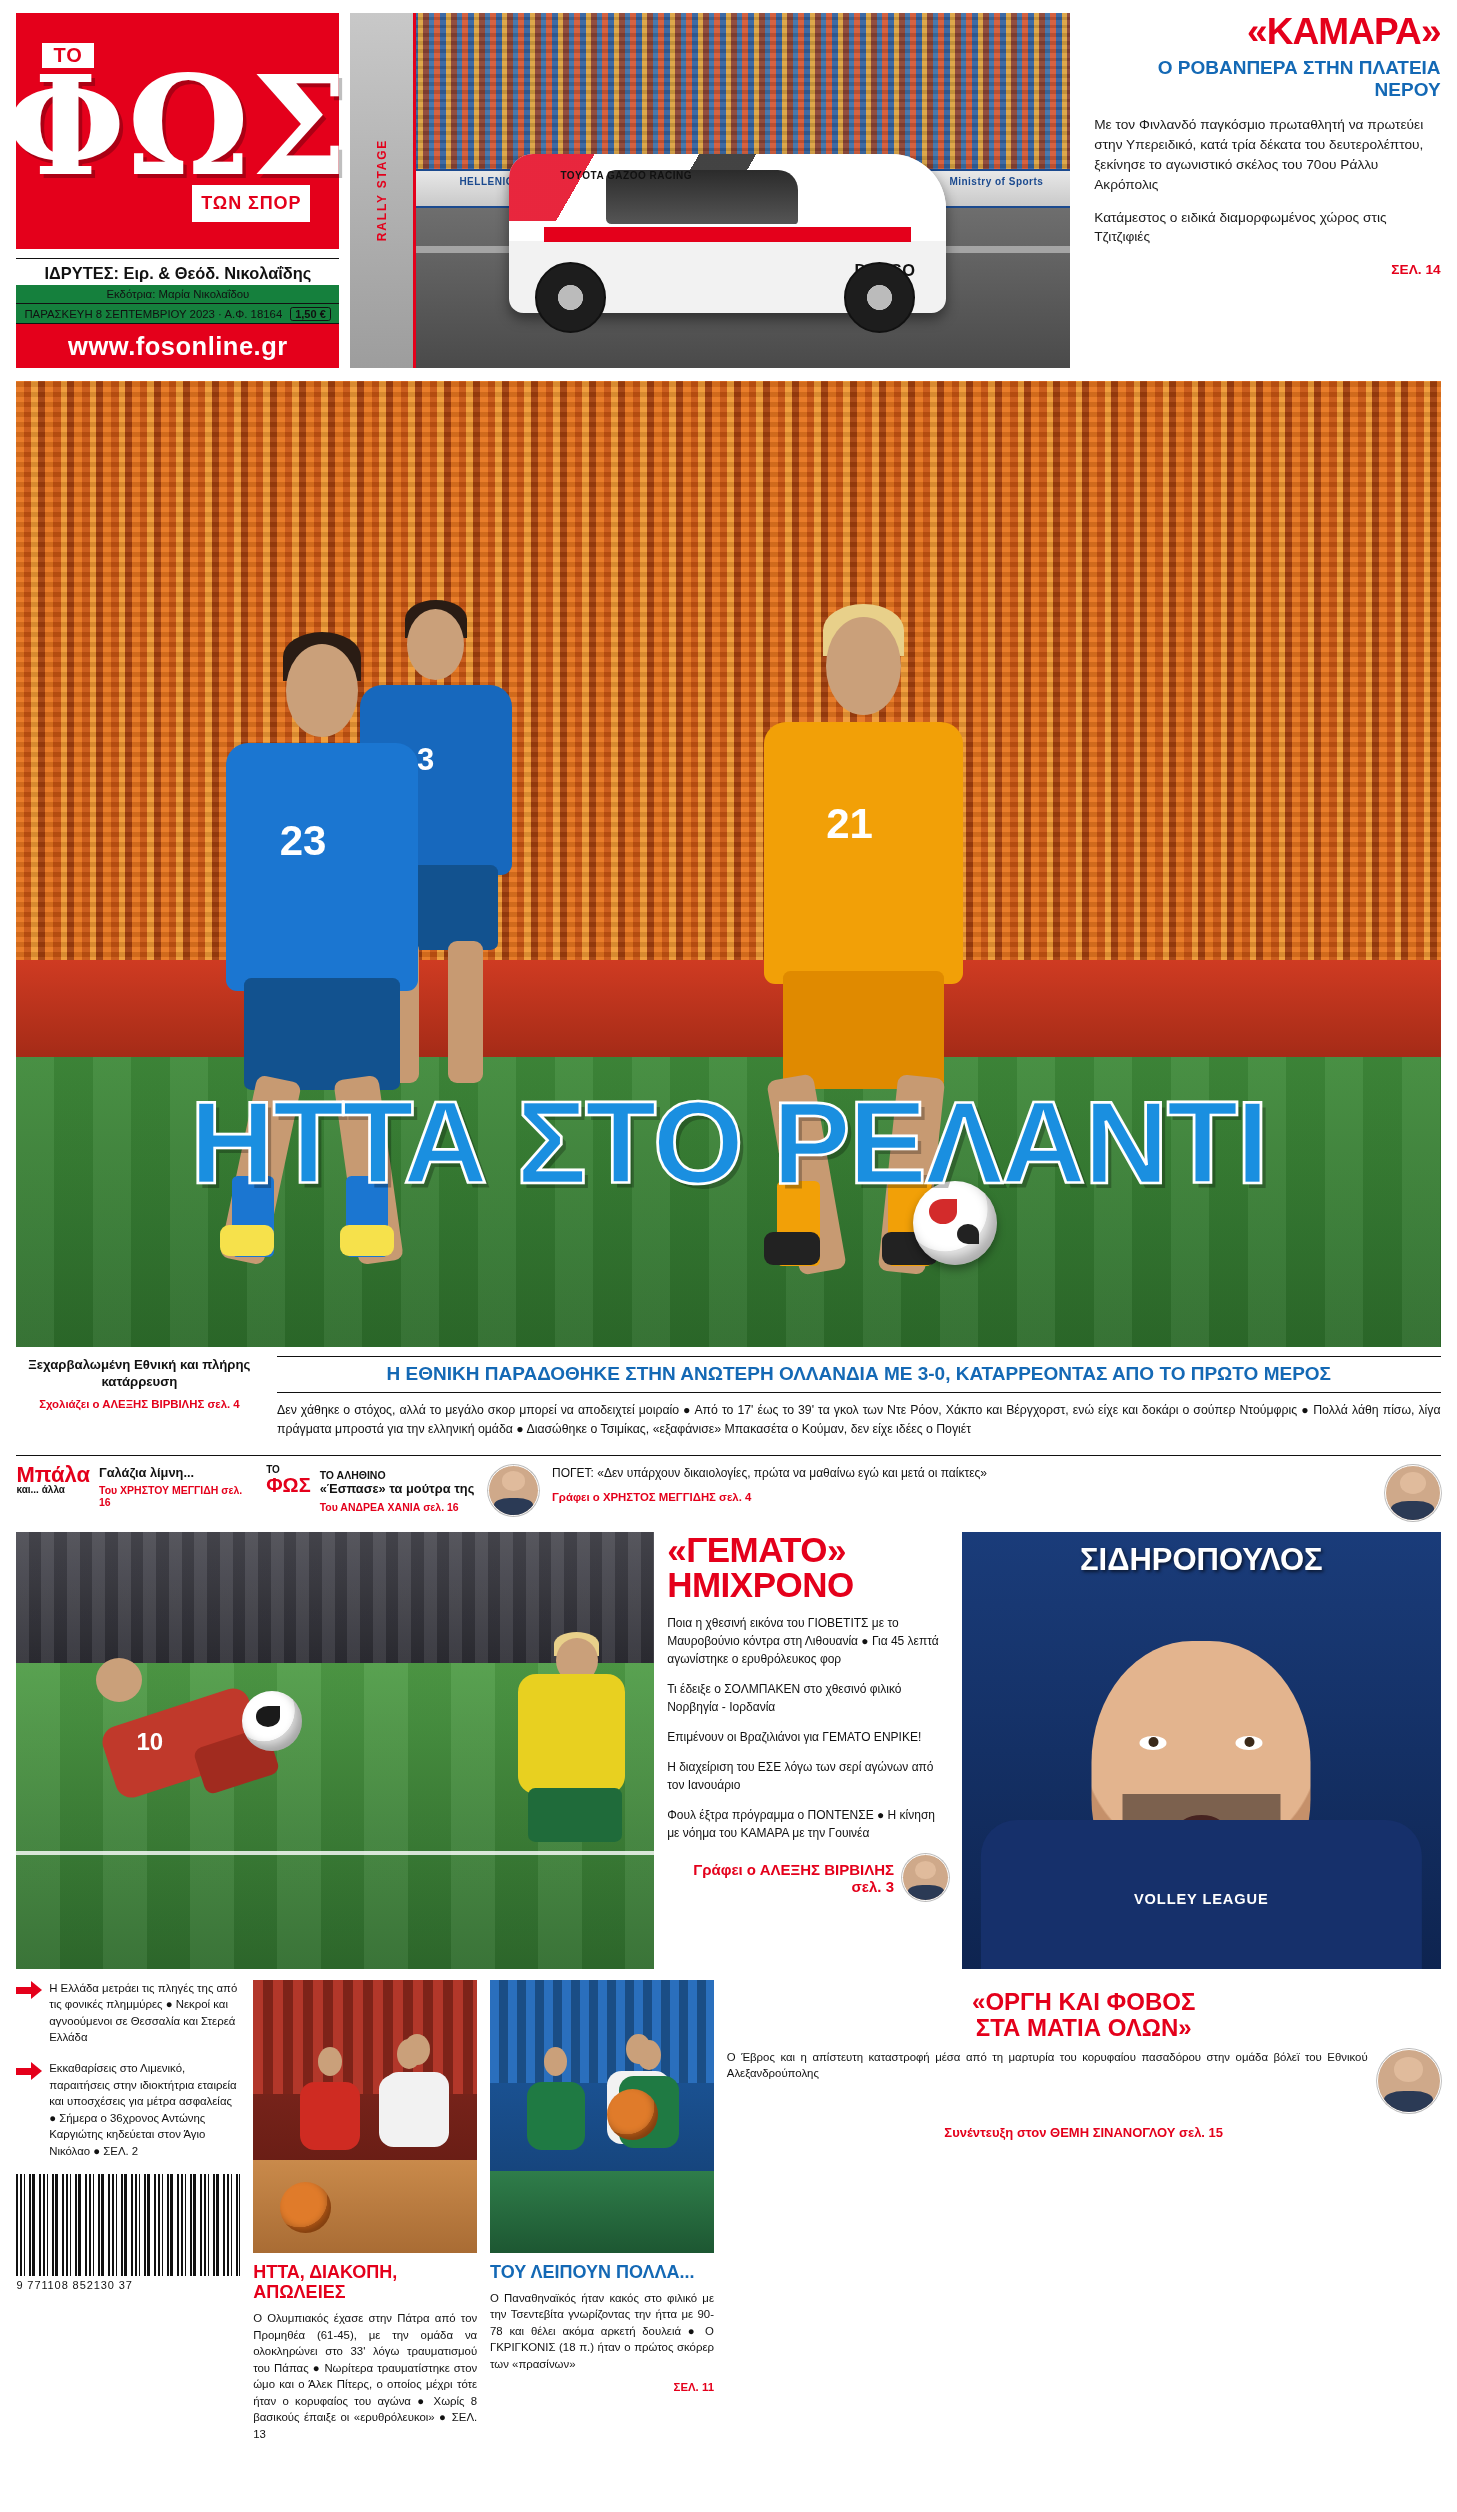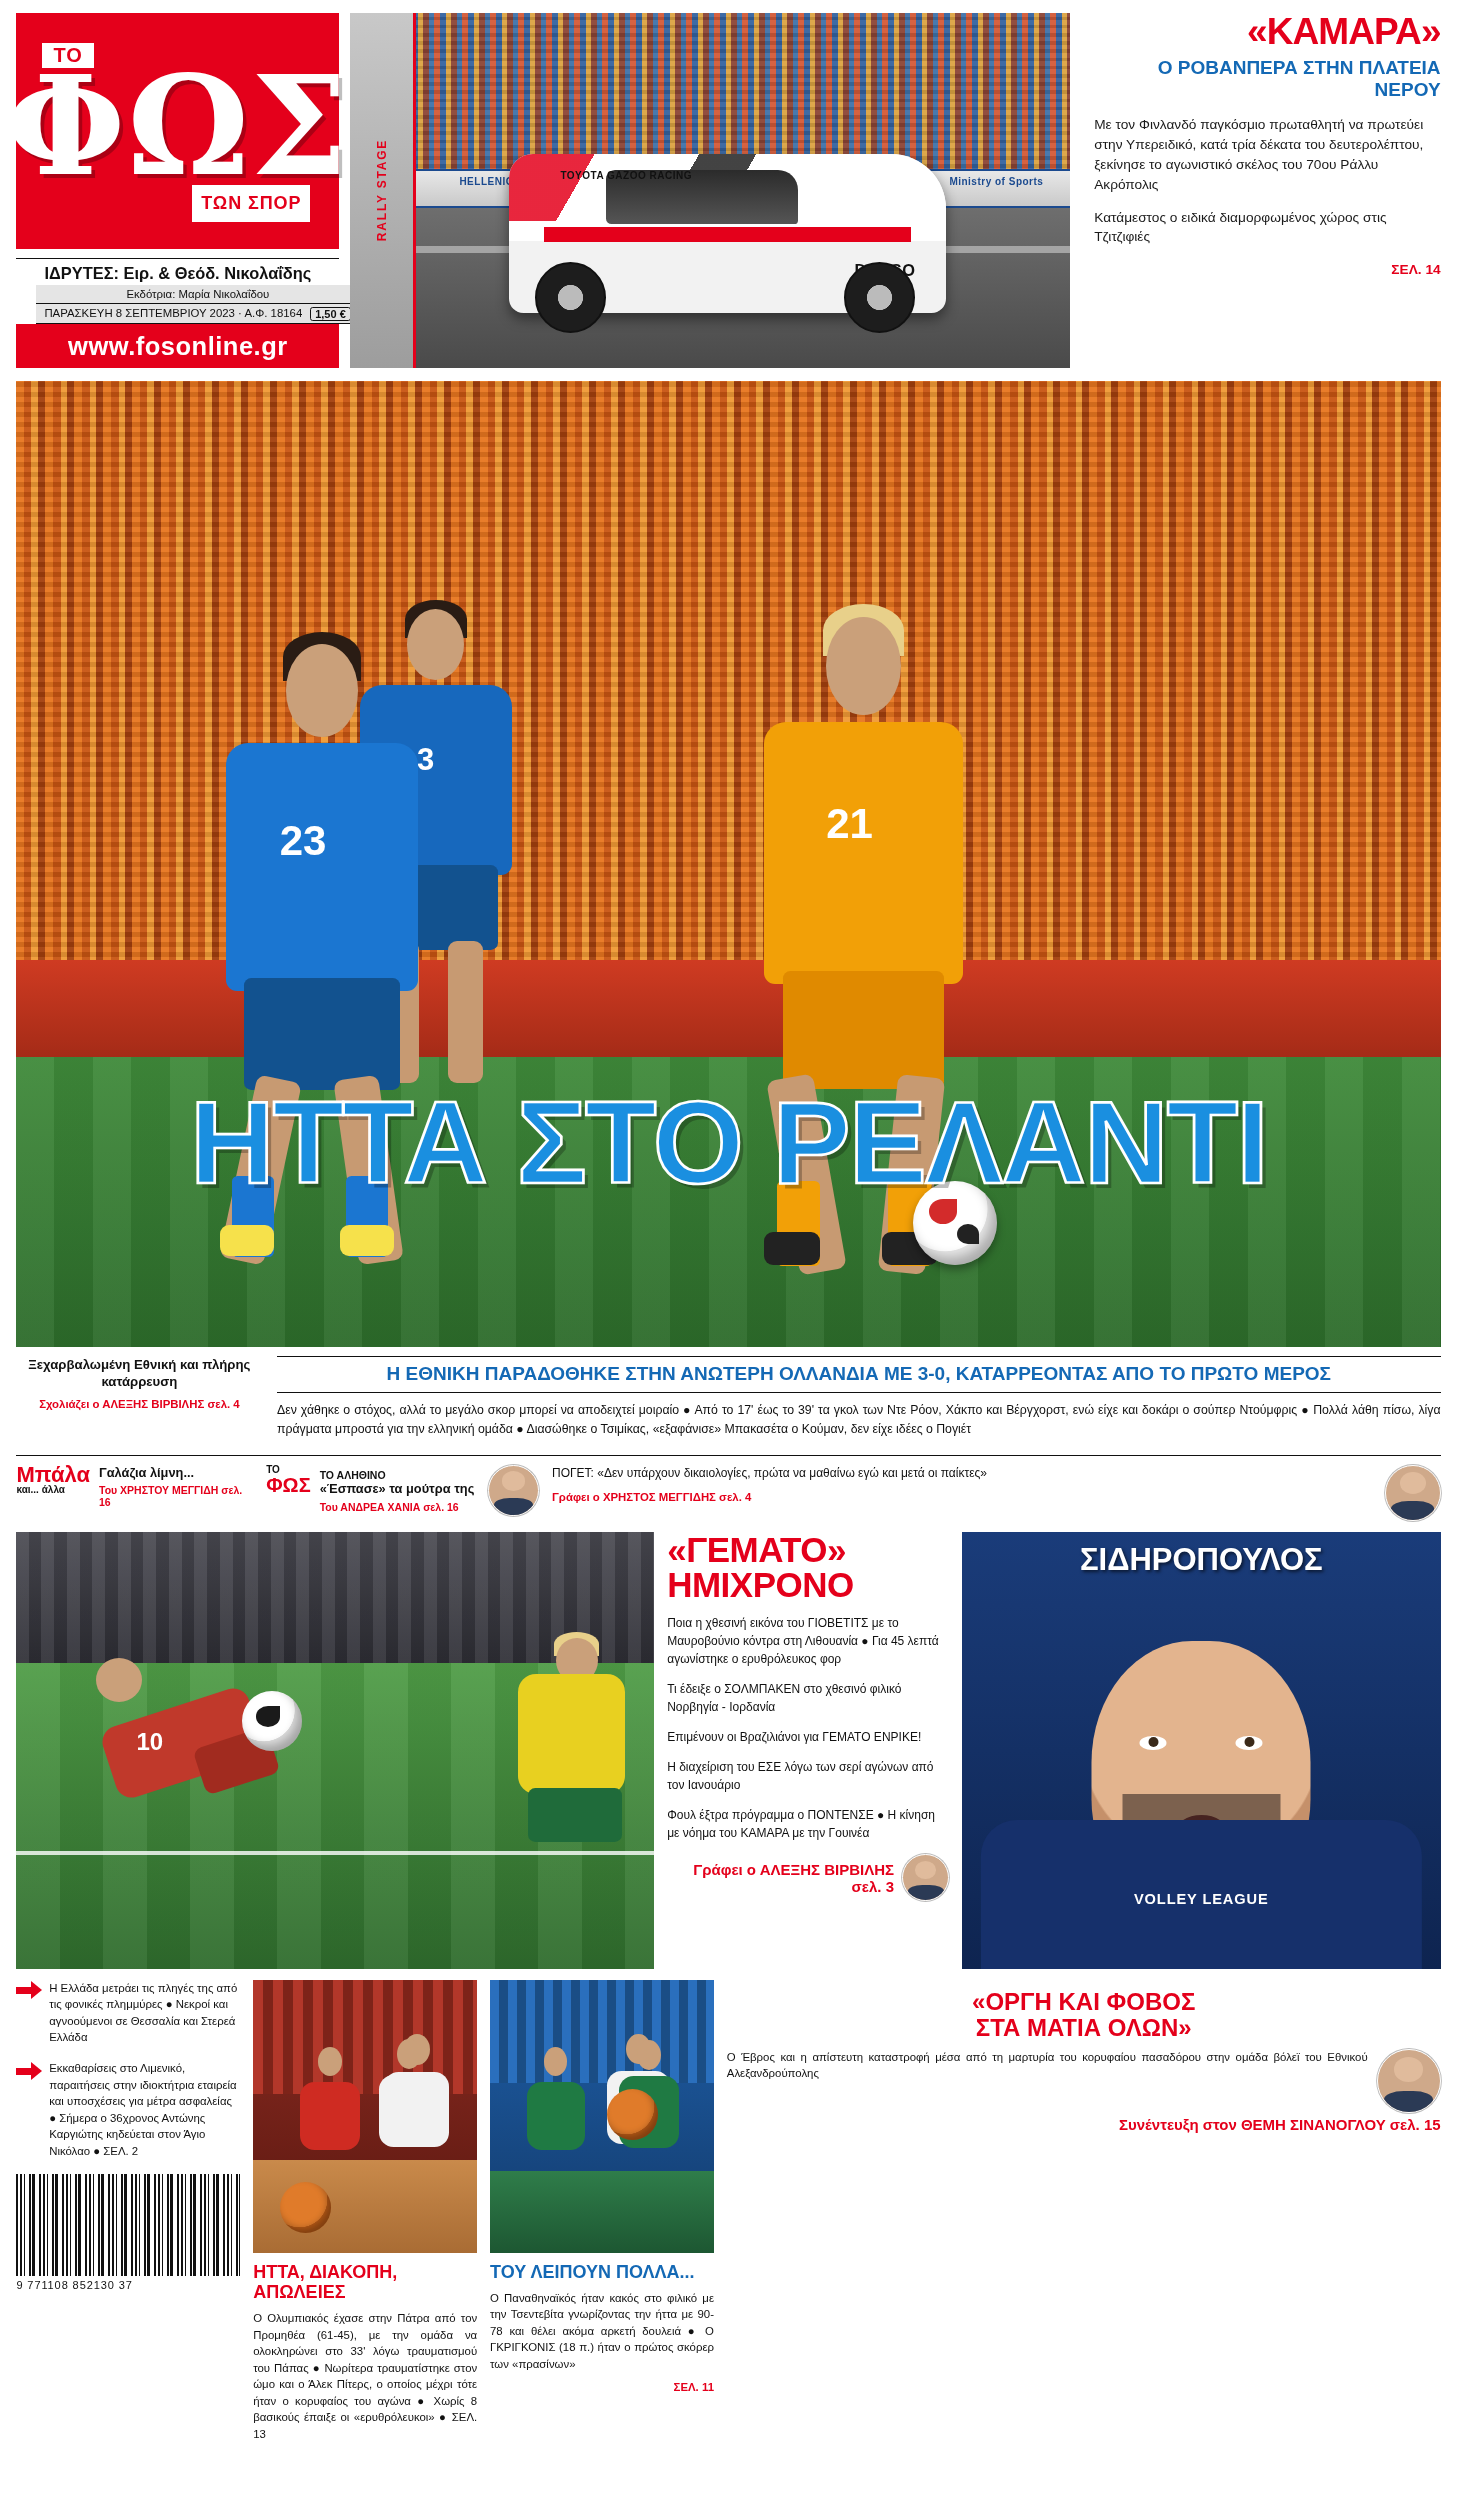--- a/index.html
+++ b/index.html
@@ -33,24 +33,23 @@
   }
   .logo-sub {
     background:#fff; color:#e4001b; font-weight:bold; font-size:18px;
     padding:8px 9px; align-self:flex-end; margin-right:27px; margin-top:-3.6px; letter-spacing:0.9px;
   }
   .founders {
     background:#fff; color:#111; font-weight:bold; font-size:16.4px; text-align:center;
     padding:4.6px 0 2.7px; border-top:1.8px solid #111; margin-top:9px; width:100%;
   }
   .issue-line {
-    background:#e5e5e5; color:#111; font-size:11.4px; text-align:center; padding:2.7px 0;
-    display:flex; align-items:flex-start; justify-content:center; gap:7.3px; width:100%;
+    background:#15803d; color:#111; font-size:11.4px; text-align:center; padding:2.7px 0;
+    display:flex; align-items:center; justify-content:center; gap:7.3px; width:100%;
     border-bottom:1.8px solid #111;
-    margin-left:20px;
   }
   .price-badge { border:1.4px solid #111; border-radius:2.7px; padding:0 4.6px; font-weight:bold; font-size:11px; }
   .site-url {
     background:#e4001b; color:#fff; font-weight:bold; font-size:25.5px; text-align:center;
     padding:7.3px 0; letter-spacing:0.5px; width:100%;
   }
 
   
   .rally-photo { width:720px; position:relative; overflow:hidden; background:#7da7c9; }
   .rally-crowd {
@@ -308,21 +307,21 @@
   }
   .bhead { font-size:18px; font-weight:bold; color:#e4001b; margin-top:9px; line-height:1.15; }
   .bhead.blue { color:#1469b5; }
   .btext { font-size:11.4px; line-height:1.45; margin-top:7.3px; text-align:justify; }
 
   .bcol-wide { width:224px; }
   .bcol-right { flex:1; }
   .br-title { color:#e4001b; font-weight:bold; font-size:24px; text-align:center; line-height:1.1; margin-top:9px; }
   .br-body { display:flex; gap:9px; margin-top:7.3px; }
   .br-body .t { font-size:11.4px; line-height:1.45; flex:1; text-align:justify; }
-  .br-sig { color:#e4001b; font-weight:bold; font-size:15px; text-align:right; margin-top:3px; }
+  .br-sig { color:#e4001b; font-weight:bold; font-size:13px; text-align:center; margin-top:12px; }
 
   
   .barcode-wrap { width:224px; margin-top:12.8px; }
   .barcode {
     height:102px; width:100%;
     background:repeating-linear-gradient(90deg,
       #111 0 1.8px,#fff 1.8px 3.6px,#111 3.6px 6.4px,#fff 6.4px 8.2px,#111 8.2px 9px,#fff 9px 12.8px,
       #111 12.8px 15.5px,#fff 15.5px 16.4px,#111 16.4px 19px,#fff 19px 23px);
   }
   .barcode-num { font-size:11px; letter-spacing:0.9px; margin-top:2.7px; }

